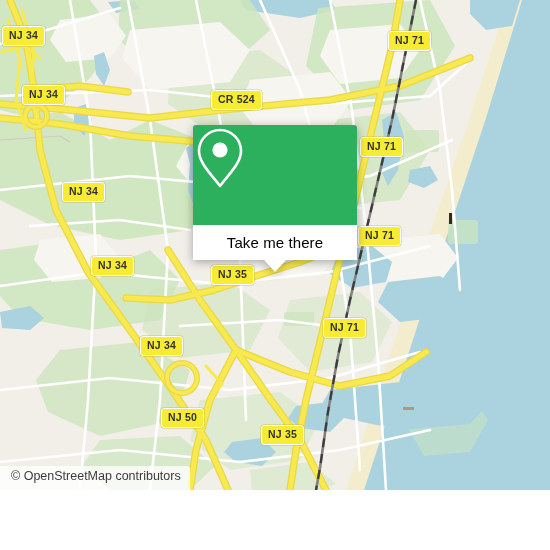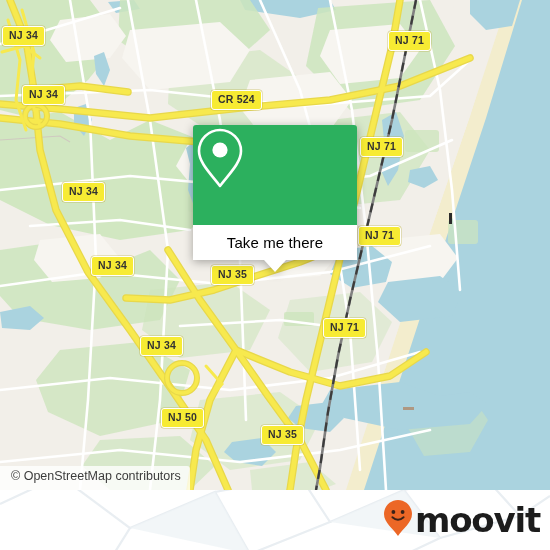--- a/index.html
+++ b/index.html
@@ -1,21 +1,21 @@
 <!DOCTYPE html>
 <html><head>
 <meta charset="utf-8">
 <style>
   html,body{margin:0;padding:0;}
   body{
     width:550px;height:550px;overflow:hidden;
     font-family:"Liberation Sans", sans-serif;
     background:#ffffff;
   }
-  #app{position:relative;width:550px;height:550px;overflow:hidden;}
+  #app{position:relative;width:550px;height:490px;overflow:hidden;}
 
   
   .map{
     position:absolute;left:0;top:0;width:550px;height:490px;
     background:#f2efe9;overflow:hidden;
   }
   .map svg{position:absolute;left:0;top:0;}
 
   
   .shield{

